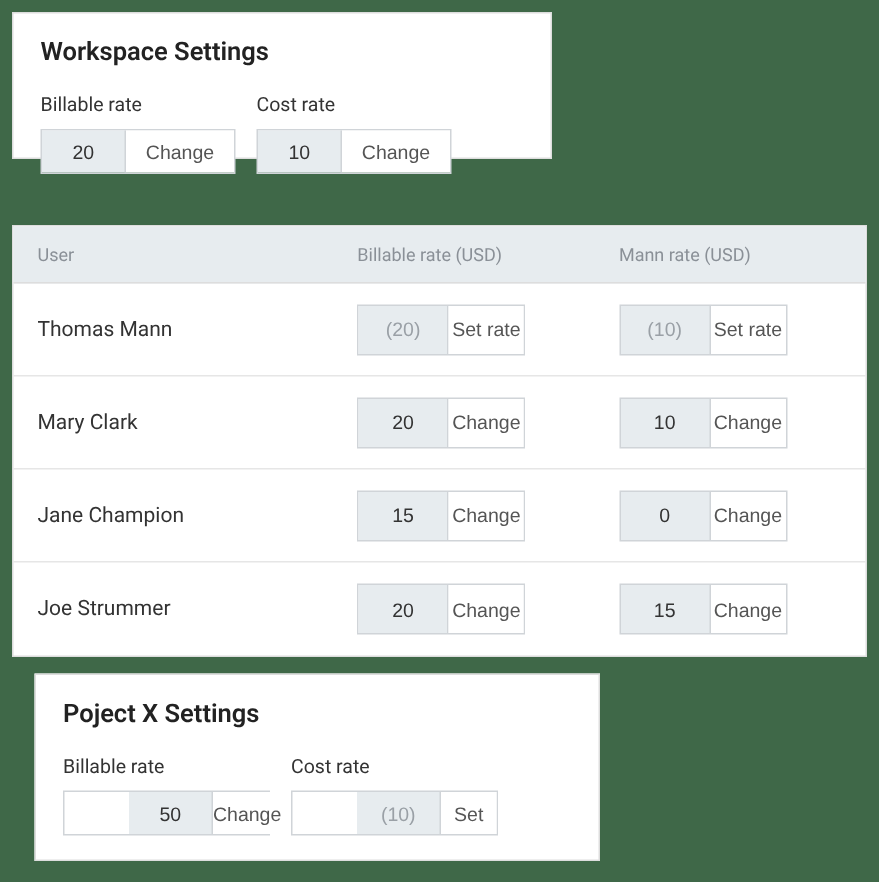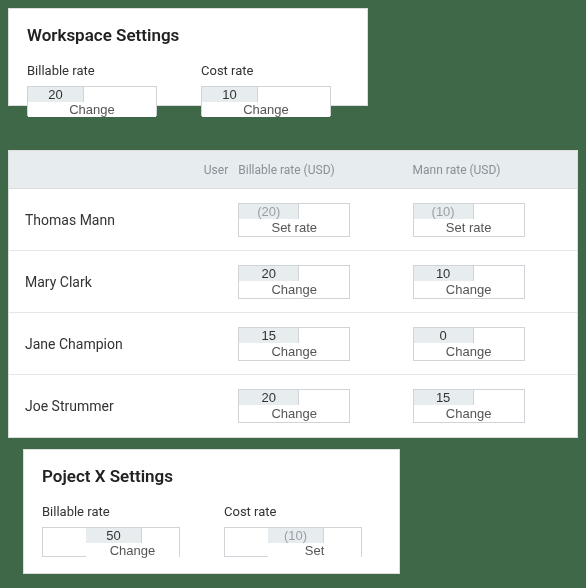--- a/index.html
+++ b/index.html
@@ -17,33 +17,32 @@
     position: absolute;
   }
   .panel-top { left: 8px; top: 8px; width: 360px; height: 98px; padding: 16px 18px; }
   .panel-bottom { left: 23px; top: 449px; width: 377px; height: 125px; padding: 16px 18px; }
   .panel-title {
     font-size: 17px;
     font-weight: 600;
     color: #222;
     margin-bottom: 18px;
   }
-  .rate-row { display: flex; gap: 44px; margin-top: 16px; }
+  .rate-row { display: flex; gap: 14px; margin-top: 16px; }
   .rate-group { display: flex; flex-direction: column; }
   .rate-label {
     font-size: 13px;
     color: #333;
     margin-bottom: 8px;
   }
   .rate-control {
     display: flex;
     border: 1px solid #d0d4d8;
     height: 30px;
     width: 130px;
-    flex-direction: column;
   }
   .rate-control.wide { width: 138px; padding-left: 43px; }
   .rate-value {
     width: 56px;
     background: #e7ecef;
     border: none;
     border-right: 1px solid #d0d4d8;
     text-align: center;
     font-size: 13px;
     color: #333;
@@ -68,21 +67,21 @@
   }
   .thead {
     display: flex;
     background: #e7ecef;
     height: 38px;
     align-items: center;
     font-size: 12px;
     color: #8a9097;
     border-bottom: 1px solid #ddd;
   }
-  .col-user { width: 220px; padding-left: 16px; text-align: right; }
+  .col-user { width: 220px; padding-left: 16px; }
   .col-rate { width: 175px; padding-left: 10px; }
   .tbody .trow {
     display: flex;
     align-items: center;
     height: 62px;
     border-bottom: 1px solid #e6e6e6;
   }
   .tbody .trow:last-child { border-bottom: none; }
   .cell-user {
     width: 220px;

